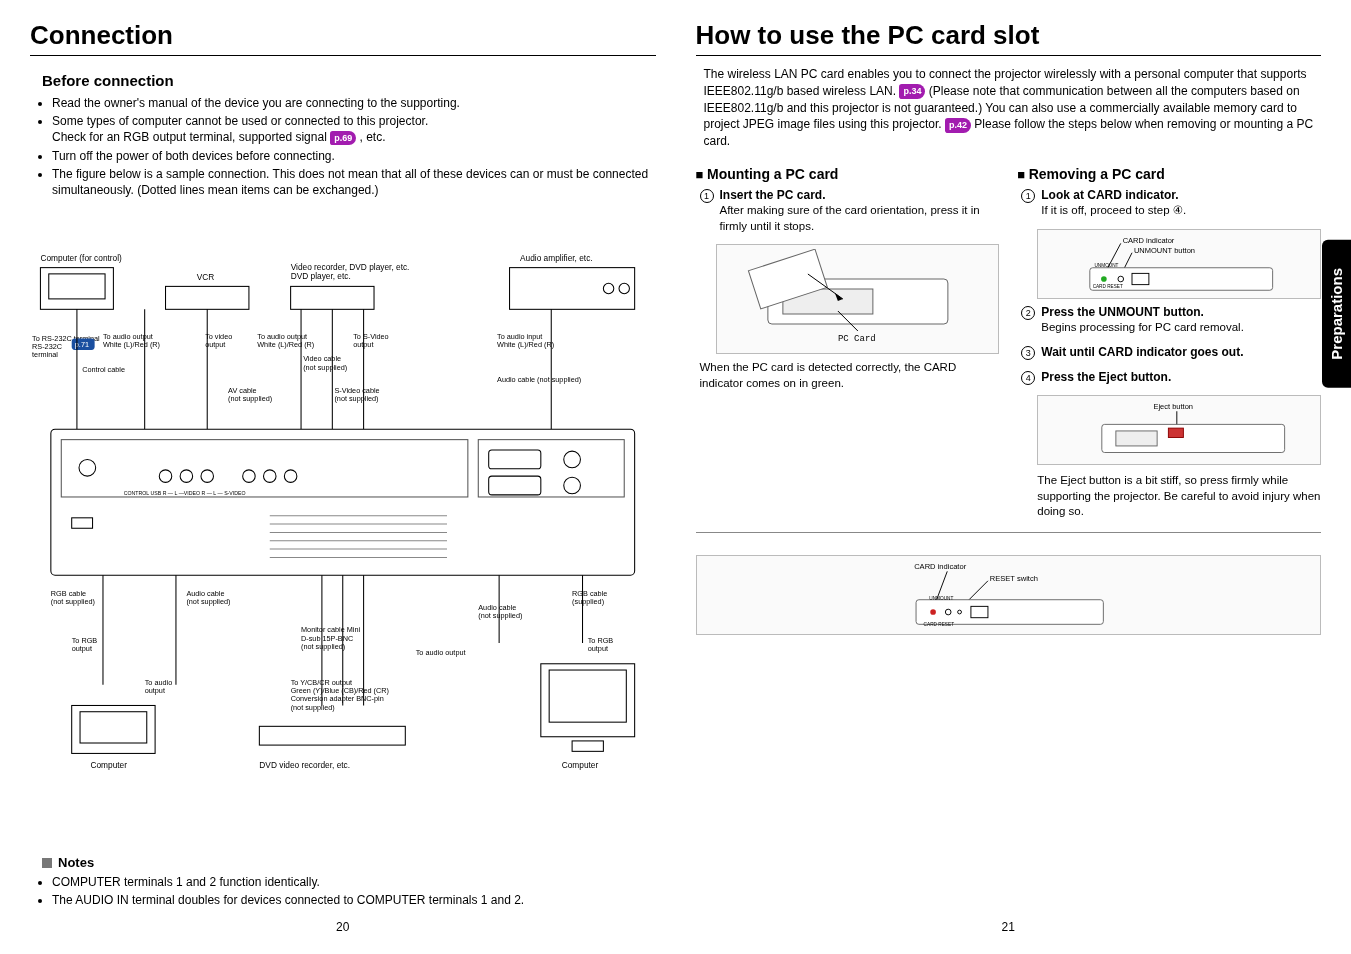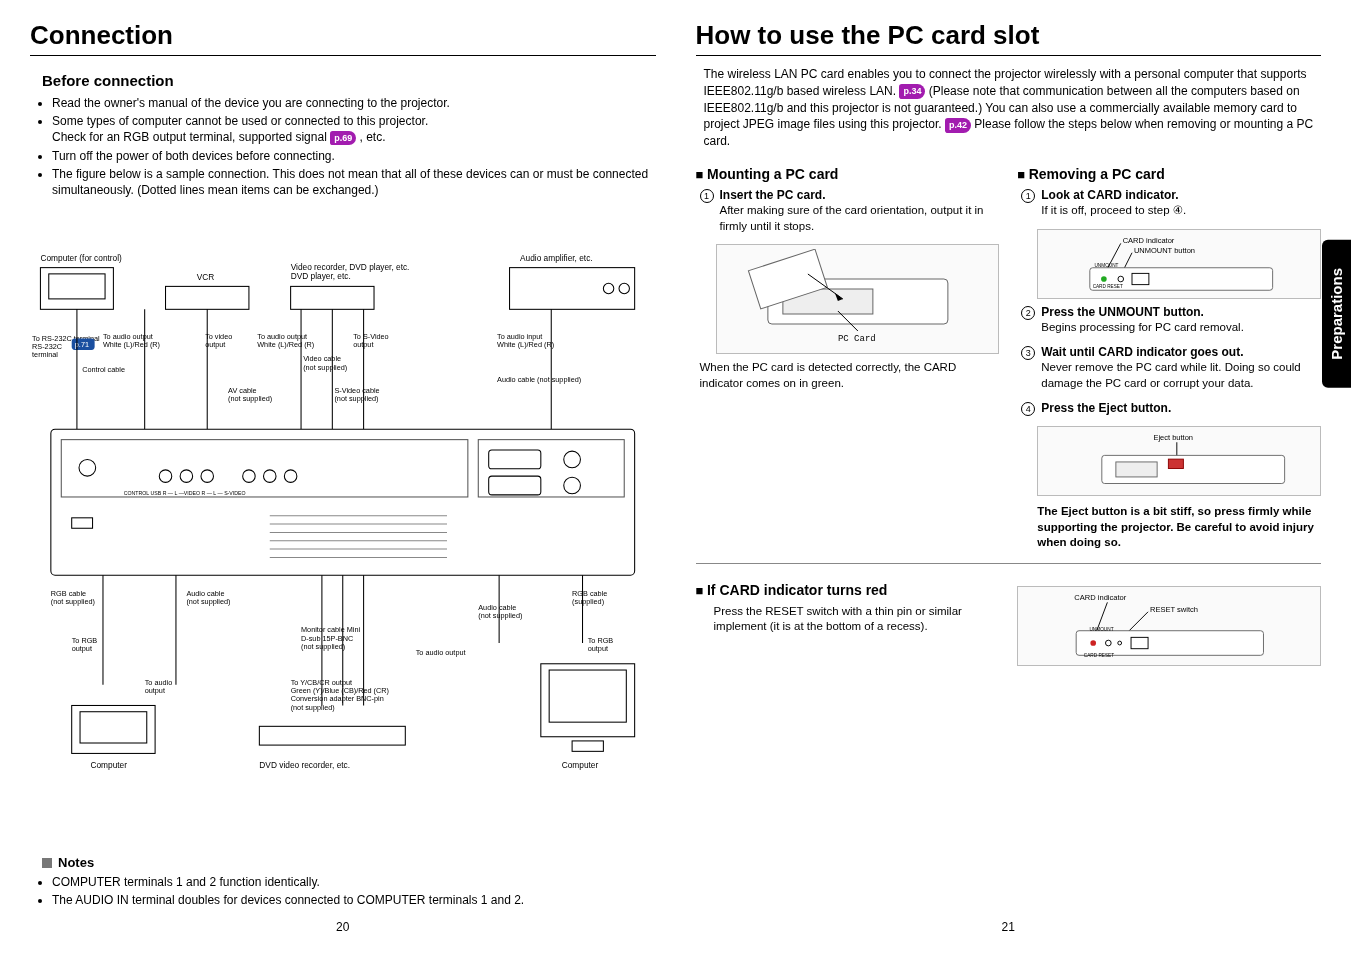--- a/index.html
+++ b/index.html
@@ -106,33 +106,33 @@
   }
   hr.sep { border: none; border-top: 1px solid #888; margin: 12px 0; }
   .small-diagram {
     border: 1px solid #bbb;
     margin: 10px 0 6px 20px;
     padding: 4px;
     font-size: 9px;
     line-height: 1.2;
     background: #fafafa;
   }
-  .warn { font-weight: bold; font-size: 11.5px; margin: 8px 0 0 20px; line-height:1.35; }
+  .warn { font-weight: normal; font-size: 11.5px; margin: 8px 0 0 20px; line-height:1.35; }
   .dtext { font-family: Arial; fill:#000; }
 </style>
 </head>
 <body>
 
 <div class="spread">
 
   <div class="page">
     <h1>Connection</h1>
     <h2>Before connection</h2>
     <ul class="bullets">
-      <li>Read the owner's manual of the device you are connecting to the projector.</li>
+      <li>Read the owner's manual of the device you are connecting to the supporting.</li>
       <li>
         <span>Some types of computer cannot be used or connected to this projector.</span><br>
         <span>Check for an RGB output terminal, supported signal </span><span class="page-ref">p.69</span><span> , etc.</span>
       </li>
       <li>Turn off the power of both devices before connecting.</li>
       <li>The figure below is a sample connection. This does not mean that all of these devices can or must be connected simultaneously. (Dotted lines mean items can be exchanged.)</li>
     </ul>
 
     <div class="diagram">
       <svg viewBox="0 0 600 540" preserveAspectRatio="xMidYMid meet">
@@ -280,21 +280,21 @@
 
     <div class="two-col">
 
       <div class="col">
         <h3 class="square">Mounting a PC card</h3>
         <div class="step">
           <div class="step-row">
             <span class="step-num">1</span>
             <span class="step-title">Insert the PC card.</span>
           </div>
-          <div class="step-body">After making sure of the card orientation, output it in firmly until it stops.</div>
+          <div class="step-body">After making sure of the card orientation, press it in firmly until it stops.</div>
         </div>
         <div class="small-diagram" style="height:110px; position:relative;font-family:Liberation Mono, monospace;">
           <svg viewBox="0 0 220 100" width="100%" height="100%">
             <rect x="20" y="30" width="180" height="45" rx="4" fill="#fff" stroke="#666"></rect>
             <rect x="35" y="40" width="90" height="25" fill="#eee" stroke="#666"></rect>
             <rect x="5" y="10" width="70" height="40" fill="#fff" stroke="#666" transform="rotate(-18 40 30)"></rect>
             <line x1="60" y1="25" x2="95" y2="50" stroke="#000" marker-end=""></line>
             <polygon points="95,50 87,44 90,52" fill="#000"></polygon>
             <text x="90" y="92" font-size="9">PC Card</text>
             <line x1="110" y1="82" x2="90" y2="62" stroke="#000"></line>
@@ -331,21 +331,20 @@
               <span class="step-num">2</span>
               <span class="step-title">Press the UNMOUNT button.</span>
             </div>
           <div class="step-body">Begins processing for PC card removal.</div>
         </div>
         <div class="step">
           <div class="step-row">
               <span class="step-num">3</span>
               <span class="step-title">Wait until CARD indicator goes out.</span>
             </div>
-          <div class="step-body">Never remove the PC card while lit. Doing so could damage the PC card or corrupt your data.</div>
         </div>
         <div class="step">
           <div class="step-row">
               <span class="step-num">4</span>
               <span class="step-title">Press the Eject button.</span>
             </div>
         </div>
         <div class="small-diagram" style="height:70px;padding-left:28px;">
           <svg viewBox="0 0 220 64" width="100%" height="100%">
             <text x="70" y="10" font-size="8">Eject button</text>
@@ -355,24 +354,20 @@
             <rect x="30" y="33" width="44" height="16" fill="#eee" stroke="#666"></rect>
           </svg>
         </div>
         <div class="warn">The Eject button is a bit stiff, so press firmly while supporting the projector. Be careful to avoid injury when doing so.</div>
       </div>
     </div>
 
     <hr class="sep">
 
     <div class="two-col">
-      <div class="col">
-        <h3 class="square">If CARD indicator turns red</h3>
-        <div class="step-body" style="margin-left:18px;">Press the RESET switch with a thin pin or similar implement (it is at the bottom of a recess).</div>
-      </div>
       <div class="col">
         <div class="small-diagram" style="height:80px; margin-left:0;">
           <svg viewBox="0 0 220 74" width="100%" height="100%">
             <text x="10" y="10" font-size="8">CARD indicator</text>
             <text x="90" y="22" font-size="8">RESET switch</text>
             <line x1="45" y1="12" x2="30" y2="52" stroke="#000"></line>
             <line x1="88" y1="22" x2="58" y2="52" stroke="#000"></line>
             <rect x="12" y="42" width="198" height="26" fill="#fff" stroke="#666" rx="3"></rect>
             <circle cx="30" cy="55" r="3" fill="#c22"></circle>
             <circle cx="46" cy="55" r="3" fill="none" stroke="#000"></circle>

